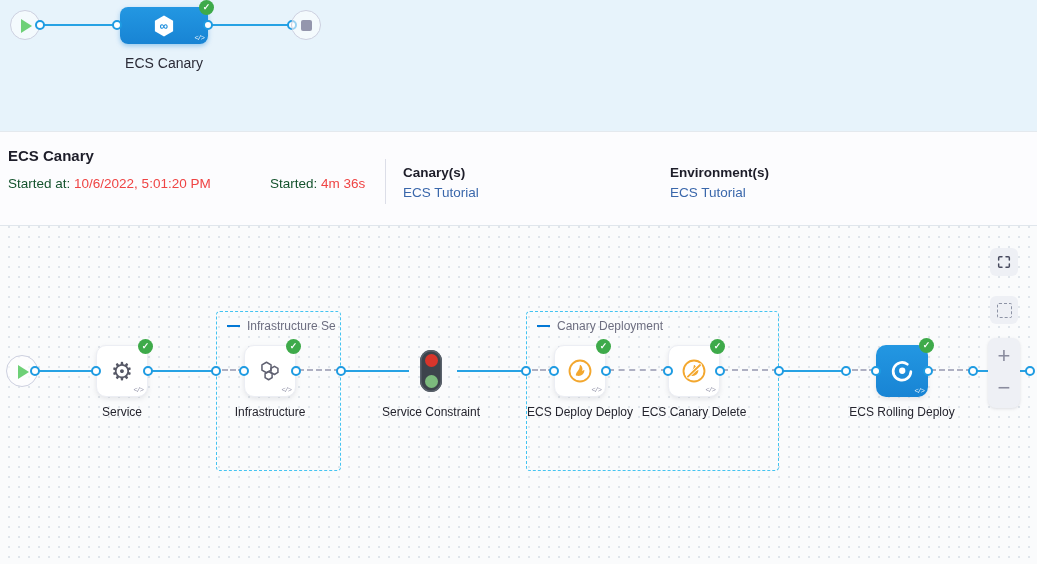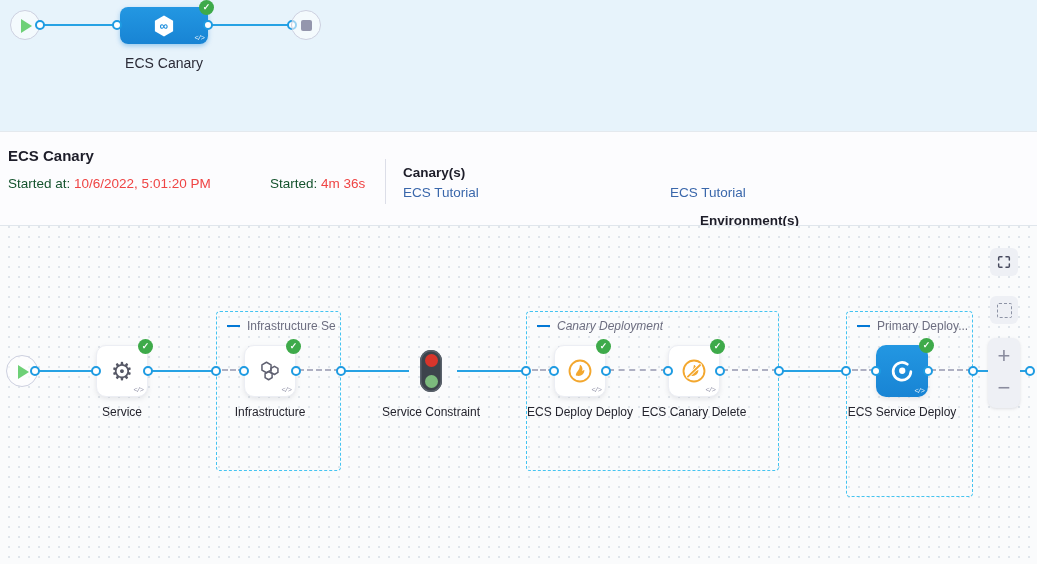--- a/index.html
+++ b/index.html
@@ -113,42 +113,36 @@
       <span class="ib-muted">Started at:</span>
       <span class="ib-val">10/6/2022, 5:01:20 PM</span>
     </div>
     <div class="ib-row" style="left:270px;">
       <span class="ib-muted">Started:</span>
       <span class="ib-val">4m 36s</span>
     </div>
     <div class="ib-divider"></div>
     <div class="ib-sec-label" style="left:403px;">Canary(s)</div>
     <div class="ib-link" style="left:403px;">ECS Tutorial</div>
-    <div class="ib-sec-label" style="left:700px;margin-top:48px;">Environment(s)</div>
+    <div class="ib-sec-label" style="left:670px;">Environment(s)</div>
     <div class="ib-link" style="left:670px;">ECS Tutorial</div>
   </div>
 
   <div class="graph-panel">
 
     <div class="group-box" style="left:216px;top:85px;width:125px;height:160px;">
       <div class="group-head">
         <span class="minus-toggle"></span>
         <span class="group-title">Infrastructure Se...</span>
       </div>
     </div>
-    <div class="group-box" style="left:526px;top:85px;width:253px;height:160px;font-style:italic;">
+    <div class="group-box" style="left:526px;top:85px;width:253px;height:160px;">
       <div class="group-head">
         <span class="minus-toggle"></span>
         <span class="group-title">Canary Deployment</span>
-      </div>
-    </div>
-    <div class="group-box" style="left:846px;top:85px;width:127px;height:186px;">
-      <div class="group-head">
-        <span class="minus-toggle"></span>
-        <span class="group-title">Primary Deploy...</span>
       </div>
     </div>
 
     <div class="line" style="left:36px;top:144px;width:62px;"></div>
     <div class="line" style="left:150px;top:144px;width:66px;"></div>
     <div class="line" style="left:343px;top:144px;width:66px;"></div>
     <div class="line" style="left:457px;top:144px;width:66px;"></div>
     <div class="line" style="left:781px;top:144px;width:63px;"></div>
     <div class="line" style="left:975px;top:144px;width:55px;"></div>
 
@@ -213,21 +207,21 @@
     <div class="node-label" style="left:634px;top:178px;">ECS Canary Delete</div>
 
     <div class="card blue" style="left:876px;top:119px;">
       <svg class="icon-center" width="28" height="28" viewBox="0 0 24 24">
         <path d="M16.6 6.2A7.6 7.6 0 1 0 19.6 12.6" fill="none" stroke="#ffffff" stroke-width="2.3" stroke-linecap="round"></path>
         <circle cx="12.2" cy="11.8" r="2.7" fill="#ffffff"></circle>
       </svg>
       <span class="badge">✓</span>
       <span class="code-glyph white">&lt;/&gt;</span>
     </div>
-    <div class="node-label" style="left:842px;top:178px;">ECS Service Deploy</div>
+    <div class="node-label" style="left:842px;top:178px;">ECS Rolling Deploy</div>
 
     <div class="conn-dot" style="left:30px;top:140px;"></div>
     <div class="conn-dot" style="left:91px;top:140px;"></div>
     <div class="conn-dot" style="left:143px;top:140px;"></div>
     <div class="conn-dot" style="left:211px;top:140px;"></div>
     <div class="conn-dot" style="left:239px;top:140px;"></div>
     <div class="conn-dot" style="left:291px;top:140px;"></div>
     <div class="conn-dot" style="left:336px;top:140px;"></div>
     <div class="conn-dot" style="left:521px;top:140px;"></div>
     <div class="conn-dot" style="left:549px;top:140px;"></div>

